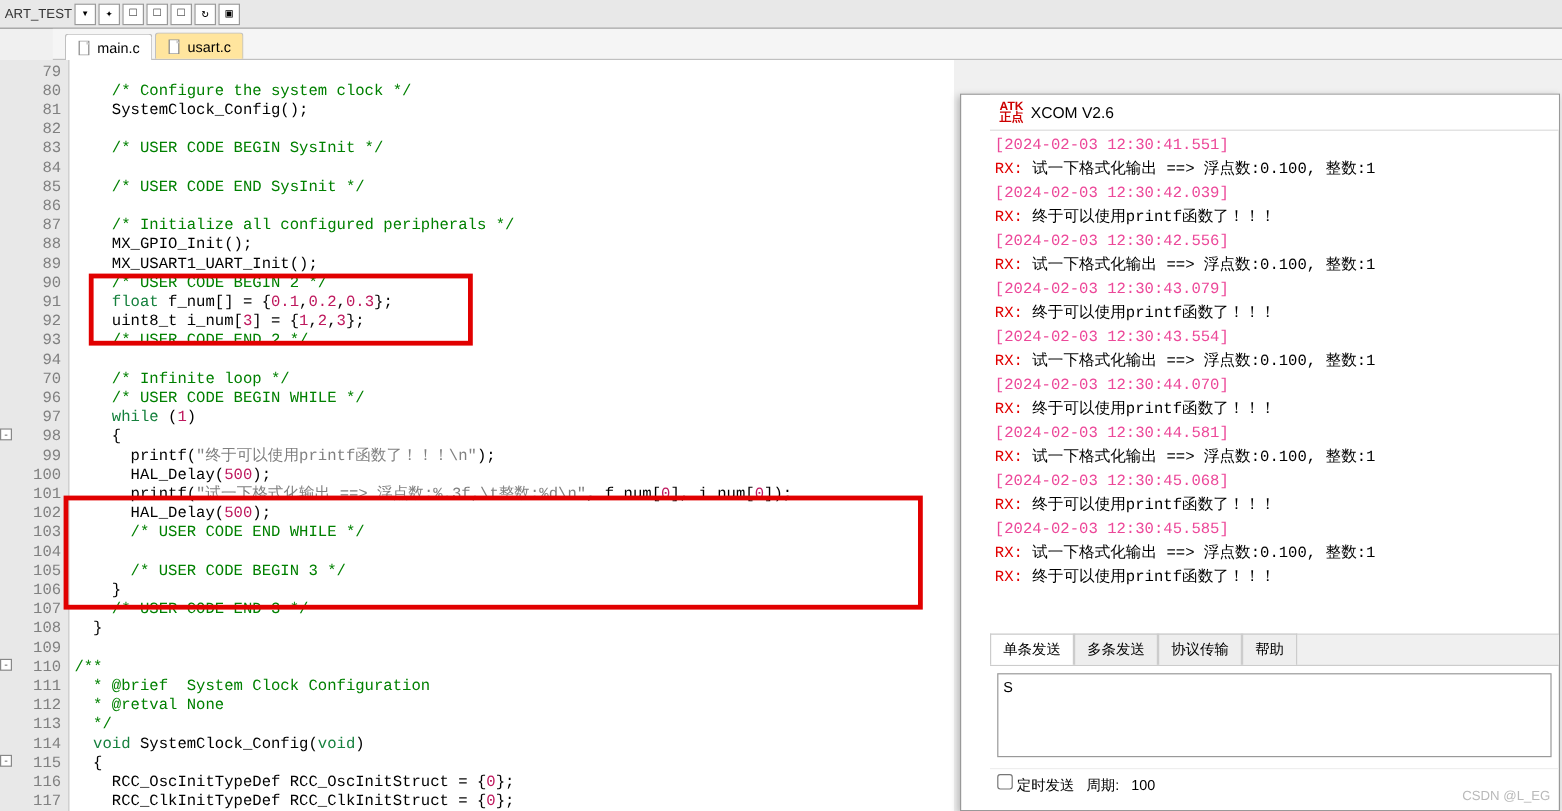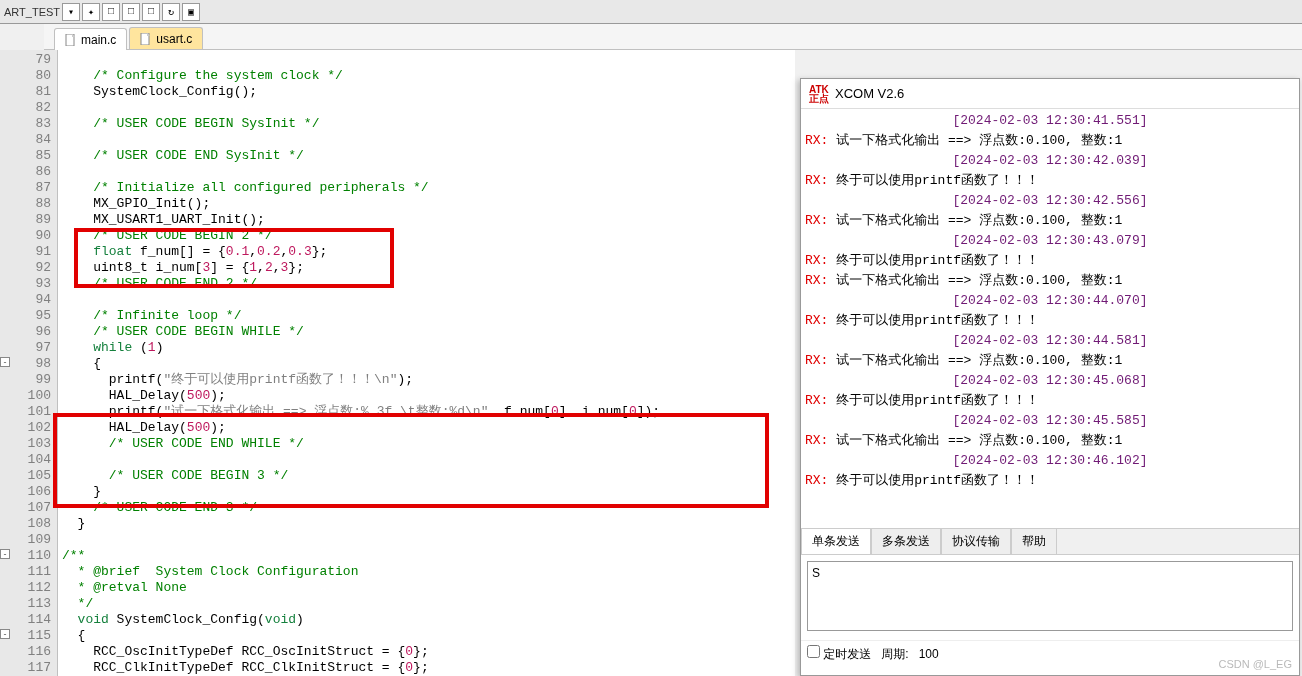--- a/index.html
+++ b/index.html
@@ -26,25 +26,25 @@
 
 .c-comment { color: #008000; }
 .c-keyword { color: #15803d; }
 .c-string { color: #808080; }
 .c-number { color: #be185d; }
 
 .red-box { position: absolute; border: 4px solid #e10000; pointer-events: none; z-index: 5; }
 .red1 { left: 74px; top: 178px; width: 320px; height: 60px; }
 .red2 { left: 53px; top: 363px; width: 716px; height: 95px; }
 
-.xcom-window { position: absolute; top: 78px; left: 800px; width: 500px; height: 598px; background: #fff; border: 1px solid #999; box-shadow: -2px 2px 6px rgba(0,0,0,0.25); font-family: "Microsoft YaHei", SimSun, Arial; }
+.xcom-window { position: absolute; top: 78px; left: 800px; width: 500px; height: 598px; background: #fff; border: 1px solid #999; box-shadow: -2px 2px 6px rgba(0,0,0,0.25); font-family: "Microsoft YaHei", SimSun, Arial; padding-left: 24px; }
 .xcom-title { height: 30px; background: #fff; border-bottom: 1px solid #ddd; display: flex; align-items: center; padding: 0 8px; gap: 6px; font-size: 13px; }
 .xcom-logo { color: #c00; font-weight: bold; font-size: 10px; line-height: 9px; }
 .xcom-body { height: 420px; overflow-y: auto; padding: 2px 4px; font-family: SimSun, "Courier New"; font-size: 13px; line-height: 20px; border-bottom: 1px solid #ccc; }
-.xcom-body .ts { color: #701a75; text-align: center; }
+.xcom-body .ts { color: #ec4899; }
 .xcom-body .rx { color: #000; }
 .xcom-body .rx .rxlbl { color: #e10000; }
 
 .xcom-tabs { height: 26px; background: #f0f0f0; display: flex; align-items: flex-end; border-bottom: 1px solid #ccc; padding-left: 0; font-size: 12px; }
 .xtab { padding: 4px 10px; border: 1px solid #ccc; border-bottom: none; background: #fff; cursor: pointer; }
 .xtab.inactive { background: #eee; margin-top: 24px; }
 .xcom-send { padding: 6px; }
 .xcom-textarea { width: 100%; height: 70px; border: 1px solid #999; padding: 4px; font-family: Arial; font-size: 12px; resize: none; }
 .xcom-bottom { padding: 4px 6px; display: flex; align-items: center; gap: 10px; font-size: 12px; border-top: 1px solid #eee; }
 
@@ -96,21 +96,21 @@
       <div>85</div>
       <div>86</div>
       <div>87</div>
       <div>88</div>
       <div>89</div>
       <div>90</div>
       <div>91</div>
       <div>92</div>
       <div>93</div>
       <div>94</div>
-      <div>95</div>
+      <div>70</div>
       <div>96</div>
       <div>97</div>
       <div>98<span class="fold">-</span></div>
       <div>99</div>
       <div>100</div>
       <div>101</div>
       <div>102</div>
       <div>103</div>
       <div>104</div>
       <div>105</div>
@@ -139,30 +139,30 @@
   </div>
   <div class="xcom-body" id="xlog">
       <div class="ts">[2024-02-03 12:30:41.551]</div>
       <div class="rx"><span class="rxlbl">RX: </span><span>试一下格式化输出 ==&gt; 浮点数:0.100,   整数:1</span></div>
       <div class="ts">[2024-02-03 12:30:42.039]</div>
       <div class="rx"><span class="rxlbl">RX: </span><span>终于可以使用printf函数了！！！</span></div>
       <div class="ts">[2024-02-03 12:30:42.556]</div>
       <div class="rx"><span class="rxlbl">RX: </span><span>试一下格式化输出 ==&gt; 浮点数:0.100,   整数:1</span></div>
       <div class="ts">[2024-02-03 12:30:43.079]</div>
       <div class="rx"><span class="rxlbl">RX: </span><span>终于可以使用printf函数了！！！</span></div>
+      <div class="ts">[2024-02-03 12:30:43.554]</div>
       <div class="rx"><span class="rxlbl">RX: </span><span>试一下格式化输出 ==&gt; 浮点数:0.100,   整数:1</span></div>
       <div class="ts">[2024-02-03 12:30:44.070]</div>
       <div class="rx"><span class="rxlbl">RX: </span><span>终于可以使用printf函数了！！！</span></div>
       <div class="ts">[2024-02-03 12:30:44.581]</div>
       <div class="rx"><span class="rxlbl">RX: </span><span>试一下格式化输出 ==&gt; 浮点数:0.100,   整数:1</span></div>
       <div class="ts">[2024-02-03 12:30:45.068]</div>
       <div class="rx"><span class="rxlbl">RX: </span><span>终于可以使用printf函数了！！！</span></div>
       <div class="ts">[2024-02-03 12:30:45.585]</div>
       <div class="rx"><span class="rxlbl">RX: </span><span>试一下格式化输出 ==&gt; 浮点数:0.100,   整数:1</span></div>
-      <div class="ts">[2024-02-03 12:30:46.102]</div>
       <div class="rx"><span class="rxlbl">RX: </span><span>终于可以使用printf函数了！！！</span></div>
     </div>
   <div class="xcom-tabs">
     <div class="xtab">单条发送</div>
     <div class="xtab inactive">多条发送</div>
     <div class="xtab inactive">协议传输</div>
     <div class="xtab inactive">帮助</div>
   </div>
   <div class="xcom-send">
     <textarea class="xcom-textarea" id="xta" style="">S</textarea>

